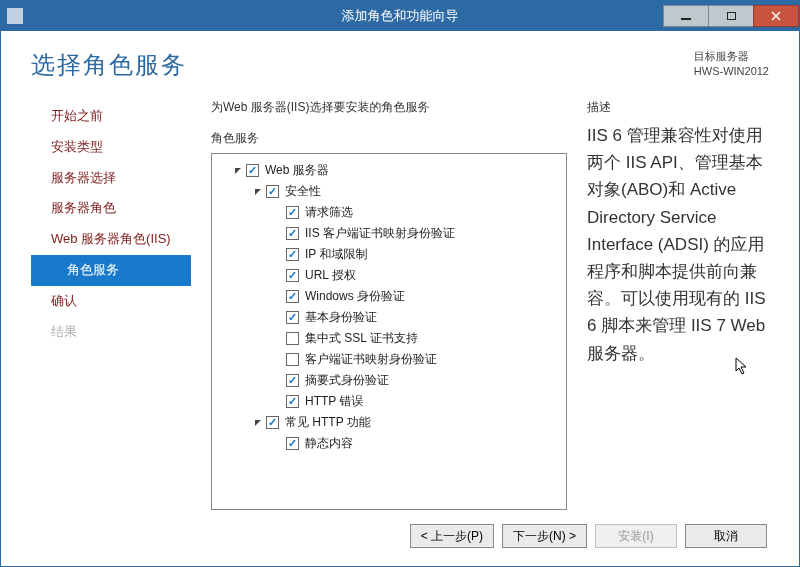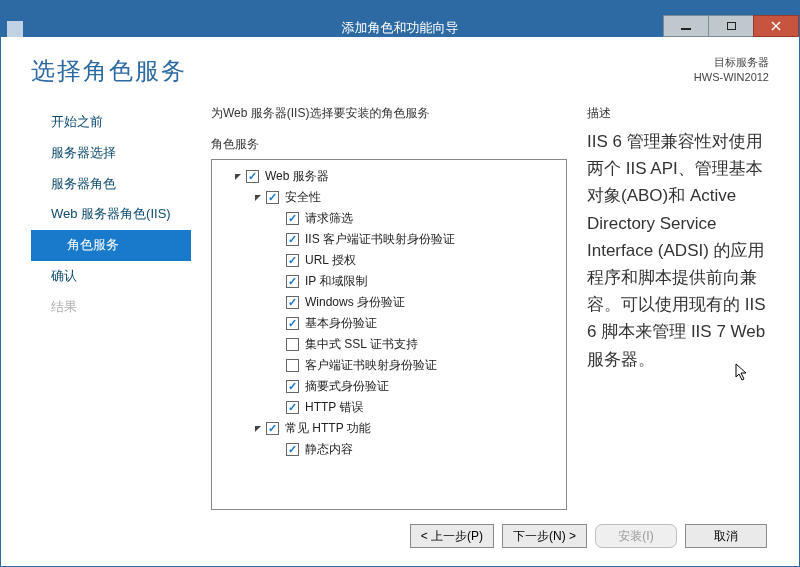--- a/index.html
+++ b/index.html
@@ -1,54 +1,54 @@
 <!DOCTYPE html>
 <html><head>
 <meta charset="utf-8">
 <style>
 * { box-sizing: border-box; margin: 0; padding: 0; }
 body { font-family: "Microsoft YaHei", "Segoe UI", sans-serif; font-size: 12px; background: #fff; }
 .window { width: 800px; height: 567px; border: 1px solid #2d6aa3; display: flex; flex-direction: column; background: #fff; }
-.titlebar { height: 36px; background: #2d6aa3; display: flex; align-items: flex-end; color: #fff; position: relative; }
+.titlebar { height: 30px; background: #2d6aa3; display: flex; align-items: center; color: #fff; position: relative; }
 .titlebar-icon { width: 16px; height: 16px; margin-left: 6px; background: #fff; opacity: 0.7; }
 .titlebar-text { position: absolute; left: 50%; transform: translateX(-50%); font-size: 13px; }
 .winbtns { margin-left: auto; display: flex; }
 .winbtn { width: 46px; height: 22px; display: flex; align-items: center; justify-content: center; background: #bfc8cd; border: 1px solid #7a8a96; margin-left: -1px; cursor: default; }
 .winbtn.close { background: #c7543f; color: #fff; border-color: #9a3a2a; }
 .winbtn svg { width: 10px; height: 10px; }
 .winbtn .minrect { width: 10px; height: 2px; background: #222; margin-top: 6px; }
 .winbtn .maxrect { width: 9px; height: 8px; border: 1px solid #222; }
 .content { flex: 1; display: flex; flex-direction: column; padding: 0 30px 18px 30px; position: relative; }
 .header-row { display: flex; justify-content: space-between; align-items: flex-start; padding-top: 18px; }
 .page-title { color: #2d6aa3; font-size: 24px; font-weight: 300; letter-spacing: 2px; }
-.target-box { text-align: right; font-size: 11px; color: #444; line-height: 1.4; }
+.target-box { text-align: left; font-size: 11px; color: #444; line-height: 1.4; }
 .main-row { flex: 1; display: flex; margin-top: 18px; min-height: 0; }
 .nav { width: 160px; padding-top: 2px; }
-.nav-item { padding: 5px 10px 5px 20px; color: #0c4a6e; font-size: 13px; cursor: default; line-height: 1.6; }
+.nav-item { padding: 5px 10px 5px 20px; color: #7f1d1d; font-size: 13px; cursor: default; line-height: 1.6; }
 .nav-item.sub { padding-left: 36px; }
 .nav-item.selected { background: #1979ca; color: #fff; }
 .nav-item.disabled { color: #b0b0b0; }
 .center { flex: 1; padding-left: 20px; padding-right: 12px; display: flex; flex-direction: column; min-height: 0; }
 .instruction { font-size: 12px; color: #333; margin-bottom: 14px; }
 .section-label { font-size: 12px; color: #333; margin-bottom: 6px; }
 .treebox { flex: 1; border: 1px solid #888; background: #fff; overflow-y: scroll; padding: 6px 20px; min-height: 0; }
 .tree-row { display: flex; align-items: center; height: 21px; font-size: 12px; color: #222; }
 .indent { display: inline-block; }
 .arrow { width: 12px; height: 12px; display: inline-flex; align-items: center; justify-content: center; cursor: default; color: #444; }
 .arrow svg { width: 8px; height: 8px; }
 .noarrow { width: 12px; display: inline-block; }
 .cb { width: 13px; height: 13px; border: 1px solid #666; margin: 0 4px 0 2px; display: inline-flex; align-items: center; justify-content: center; background: #fff; cursor: default; }
 .cb.checked::after { content: "✓"; font-size: 11px; color: #1979ca; line-height: 1; font-weight: bold; }
 .tree-label { padding-left: 2px; }
 .desc { width: 190px; padding-left: 8px; }
 .desc-title { font-size: 12px; color: #333; margin-bottom: 6px; }
 .desc-text { font-size: 17px; color: #333; line-height: 1.6; }
 .button-row { display: flex; justify-content: flex-end; gap: 8px; padding-top: 14px; padding-right: 2px; }
 .btn { min-width: 82px; height: 24px; border: 1px solid #8a8a8a; background: #eaeaea; font-size: 12px; cursor: default; padding: 0 10px; }
-.btn[disabled] { color: #9a9a9a; border-color: #bdbdbd; background: #efefef; border-radius: 7px; }
+.btn[disabled] { color: #9a9a9a; border-color: #bdbdbd; background: #efefef; }
 .cursor { position: absolute; right: 48px; top: 326px; pointer-events: none; }
 </style>
 </head>
 <body>
 
 <div class="window">
   <div class="titlebar">
     <div class="titlebar-icon"></div>
     <div class="titlebar-text">添加角色和功能向导</div>
     <div class="winbtns">
@@ -72,20 +72,21 @@
       <div class="page-title">选择角色服务</div>
       <div class="target-box">
         <div>目标服务器</div>
         <div>HWS-WIN2012</div>
       </div>
     </div>
 
     <div class="main-row">
       <div class="nav" id="nav">
           <div class="nav-item">开始之前</div>
+          <div class="nav-item">安装类型</div>
           <div class="nav-item">服务器选择</div>
           <div class="nav-item">服务器角色</div>
           <div class="nav-item">Web 服务器角色(IIS)</div>
           <div class="nav-item sub selected">角色服务</div>
           <div class="nav-item">确认</div>
           <div class="nav-item disabled">结果</div>
         </div>
 
       <div class="center">
         <div class="instruction">为Web 服务器(IIS)选择要安装的角色服务</div>
@@ -120,27 +121,27 @@
             <div class="tree-row">
               <span class="indent" style="width: 40px;"></span>
               <span class="noarrow"></span>
               <span class="cb checked"></span>
               <span class="tree-label">IIS 客户端证书映射身份验证</span>
             </div>
             <div class="tree-row">
               <span class="indent" style="width: 40px;"></span>
               <span class="noarrow"></span>
               <span class="cb checked"></span>
+              <span class="tree-label">IP 和域限制</span>
+            </div>
+            <div class="tree-row">
+              <span class="indent" style="width: 40px;"></span>
+              <span class="noarrow"></span>
+              <span class="cb checked"></span>
               <span class="tree-label">URL 授权</span>
-            </div>
-            <div class="tree-row">
-              <span class="indent" style="width: 40px;"></span>
-              <span class="noarrow"></span>
-              <span class="cb checked"></span>
-              <span class="tree-label">IP 和域限制</span>
             </div>
             <div class="tree-row">
               <span class="indent" style="width: 40px;"></span>
               <span class="noarrow"></span>
               <span class="cb checked"></span>
               <span class="tree-label">Windows 身份验证</span>
             </div>
             <div class="tree-row">
               <span class="indent" style="width: 40px;"></span>
               <span class="noarrow"></span>

